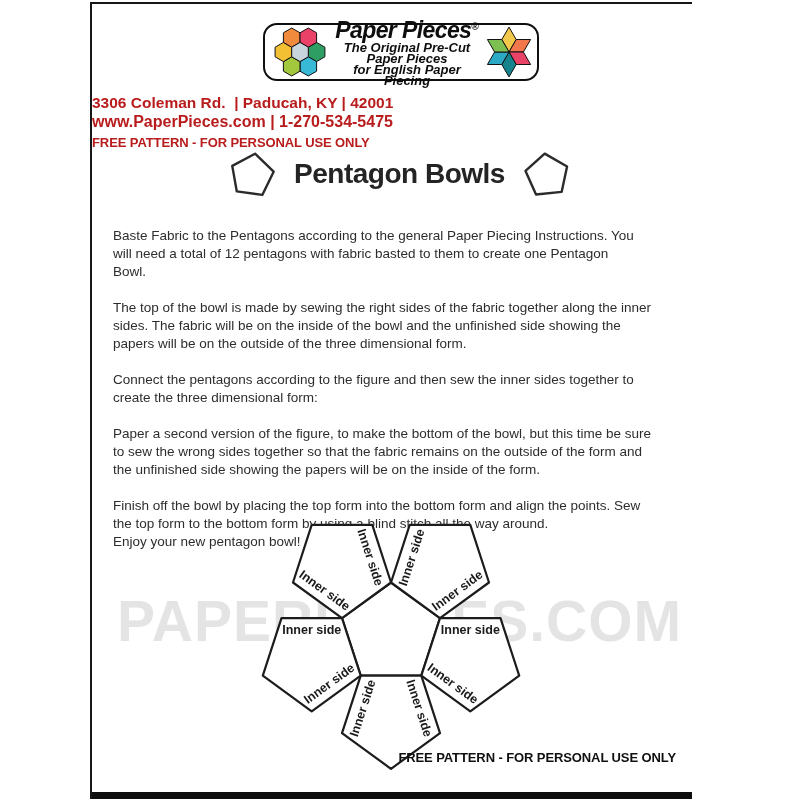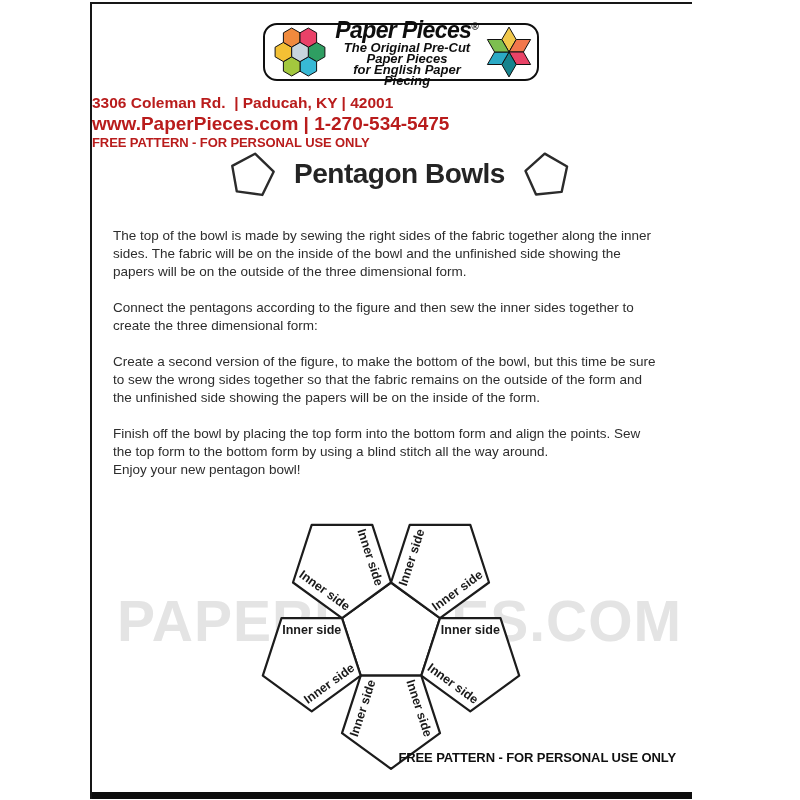--- a/index.html
+++ b/index.html
@@ -18,21 +18,21 @@
   #hexflower polygon, #starlogo polygon { stroke:#111; stroke-width:1; stroke-linejoin:round; }
   .logo-text { flex:1 1 auto; text-align:center; line-height:1; }
   .logo-title { font-style:italic; font-weight:700; font-size:23px; letter-spacing:-0.6px; color:#0e0e0e; }
   .logo-title sup { font-size:10px; vertical-align:8px; letter-spacing:0; }
   .logo-tag { font-style:italic; font-weight:700; font-size:13px; line-height:11px; color:#0e0e0e; }
 
   
   .hdr-line { position:absolute; left:0; width:100%; text-align:left; font-weight:700;
               color:#b91c1c; white-space:pre-wrap; }
   .address { top:90px; font-size:15.5px; }
-  .contact { top:109px; font-size:19px; }
+  .contact { top:109px; font-size:16px; }
   .usage-top { top:131px; font-size:13px; letter-spacing:-0.1px; }
 
   
   .title-row { position:absolute; top:146px; left:0; width:100%; display:flex;
                justify-content:center; align-items:center; gap:17px; }
   .title-pent { fill:none; stroke:#2b2b2b; stroke-width:2.4; stroke-linejoin:round; }
   .page-title { font-size:28px; font-weight:700; color:#242424; letter-spacing:-0.5px; }
   .fabric { top:198px; font-size:12.5px; font-style:italic; font-weight:700; }
 
   
@@ -93,26 +93,29 @@
         <polygon class="title-pent" points="25,3.5 45.9,18.7 37.9,43.3 12.1,43.3 4.1,18.7" transform="rotate(8 25 25.5)"></polygon>
       </svg>
       <div class="page-title">Pentagon Bowls</div>
       <svg width="50" height="48" viewBox="0 0 50 48">
         <polygon class="title-pent" points="25,3.5 45.9,18.7 37.9,43.3 12.1,43.3 4.1,18.7" transform="rotate(-6 25 25.5)"></polygon>
       </svg>
     </div>
 
 
     <div class="instructions">
+      <p class="para">Baste Fabric to the Pentagons according to the general Paper Piecing Instructions. You
+will need a total of 12 pentagons with fabric basted to them to create one Pentagon
+Bowl.</p>
       <p class="para">The top of the bowl is made by sewing the right sides of the fabric together along the inner
 sides. The fabric will be on the inside of the bowl and the unfinished side showing the
 papers will be on the outside of the three dimensional form.</p>
       <p class="para">Connect the pentagons according to the figure and then sew the inner sides together to
 create the three dimensional form:</p>
-      <p class="para">Create a second version of the figure, to make the bottom of the bowl, but this time be sure
+      <p class="para">Paper a second version of the figure, to make the bottom of the bowl, but this time be sure
 to sew the wrong sides together so that the fabric remains on the outside of the form and
 the unfinished side showing the papers will be on the inside of the form.</p>
       <p class="para">Finish off the bowl by placing the top form into the bottom form and align the points. Sew
 the top form to the bottom form by using a blind stitch all the way around.
 Enjoy your new pentagon bowl!</p>
     </div>
 
     <div class="watermark">PAPERPIECES.COM</div>
 
     <svg id="net" viewBox="0 0 320 308">

